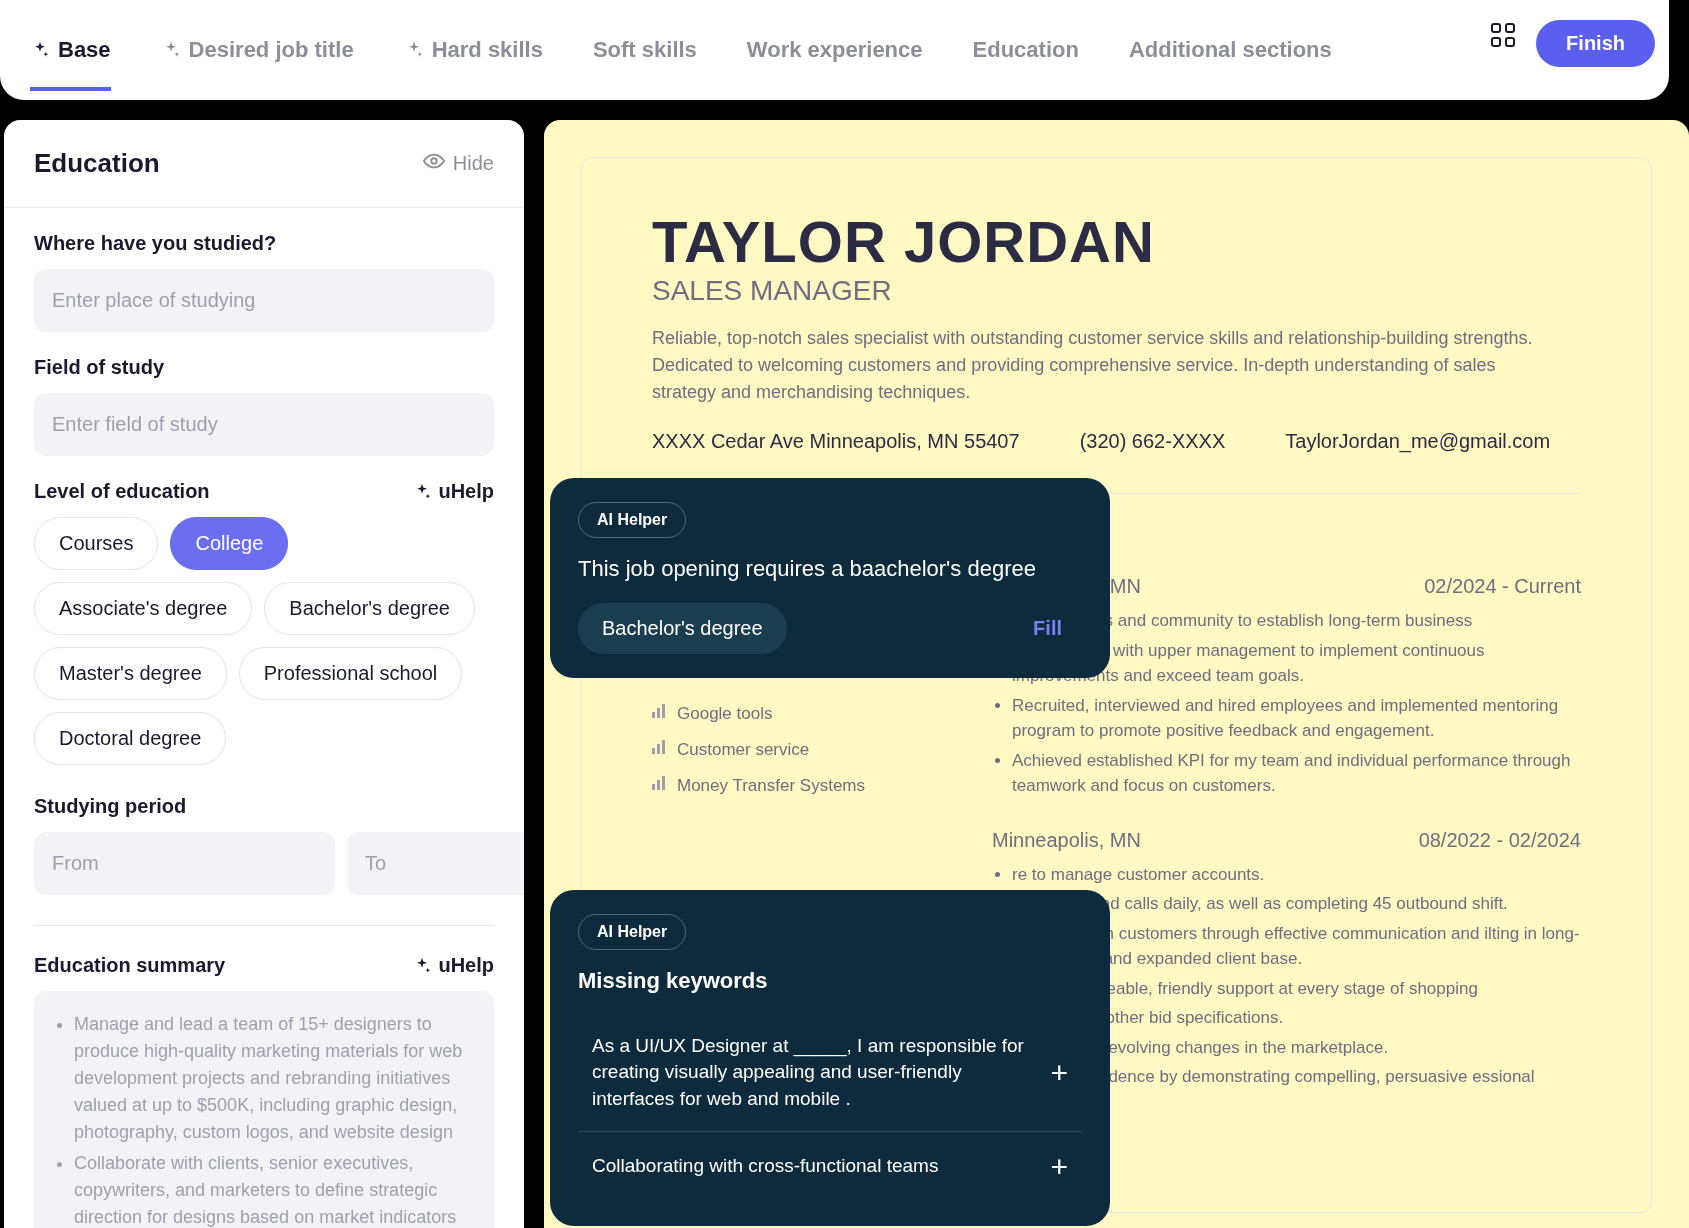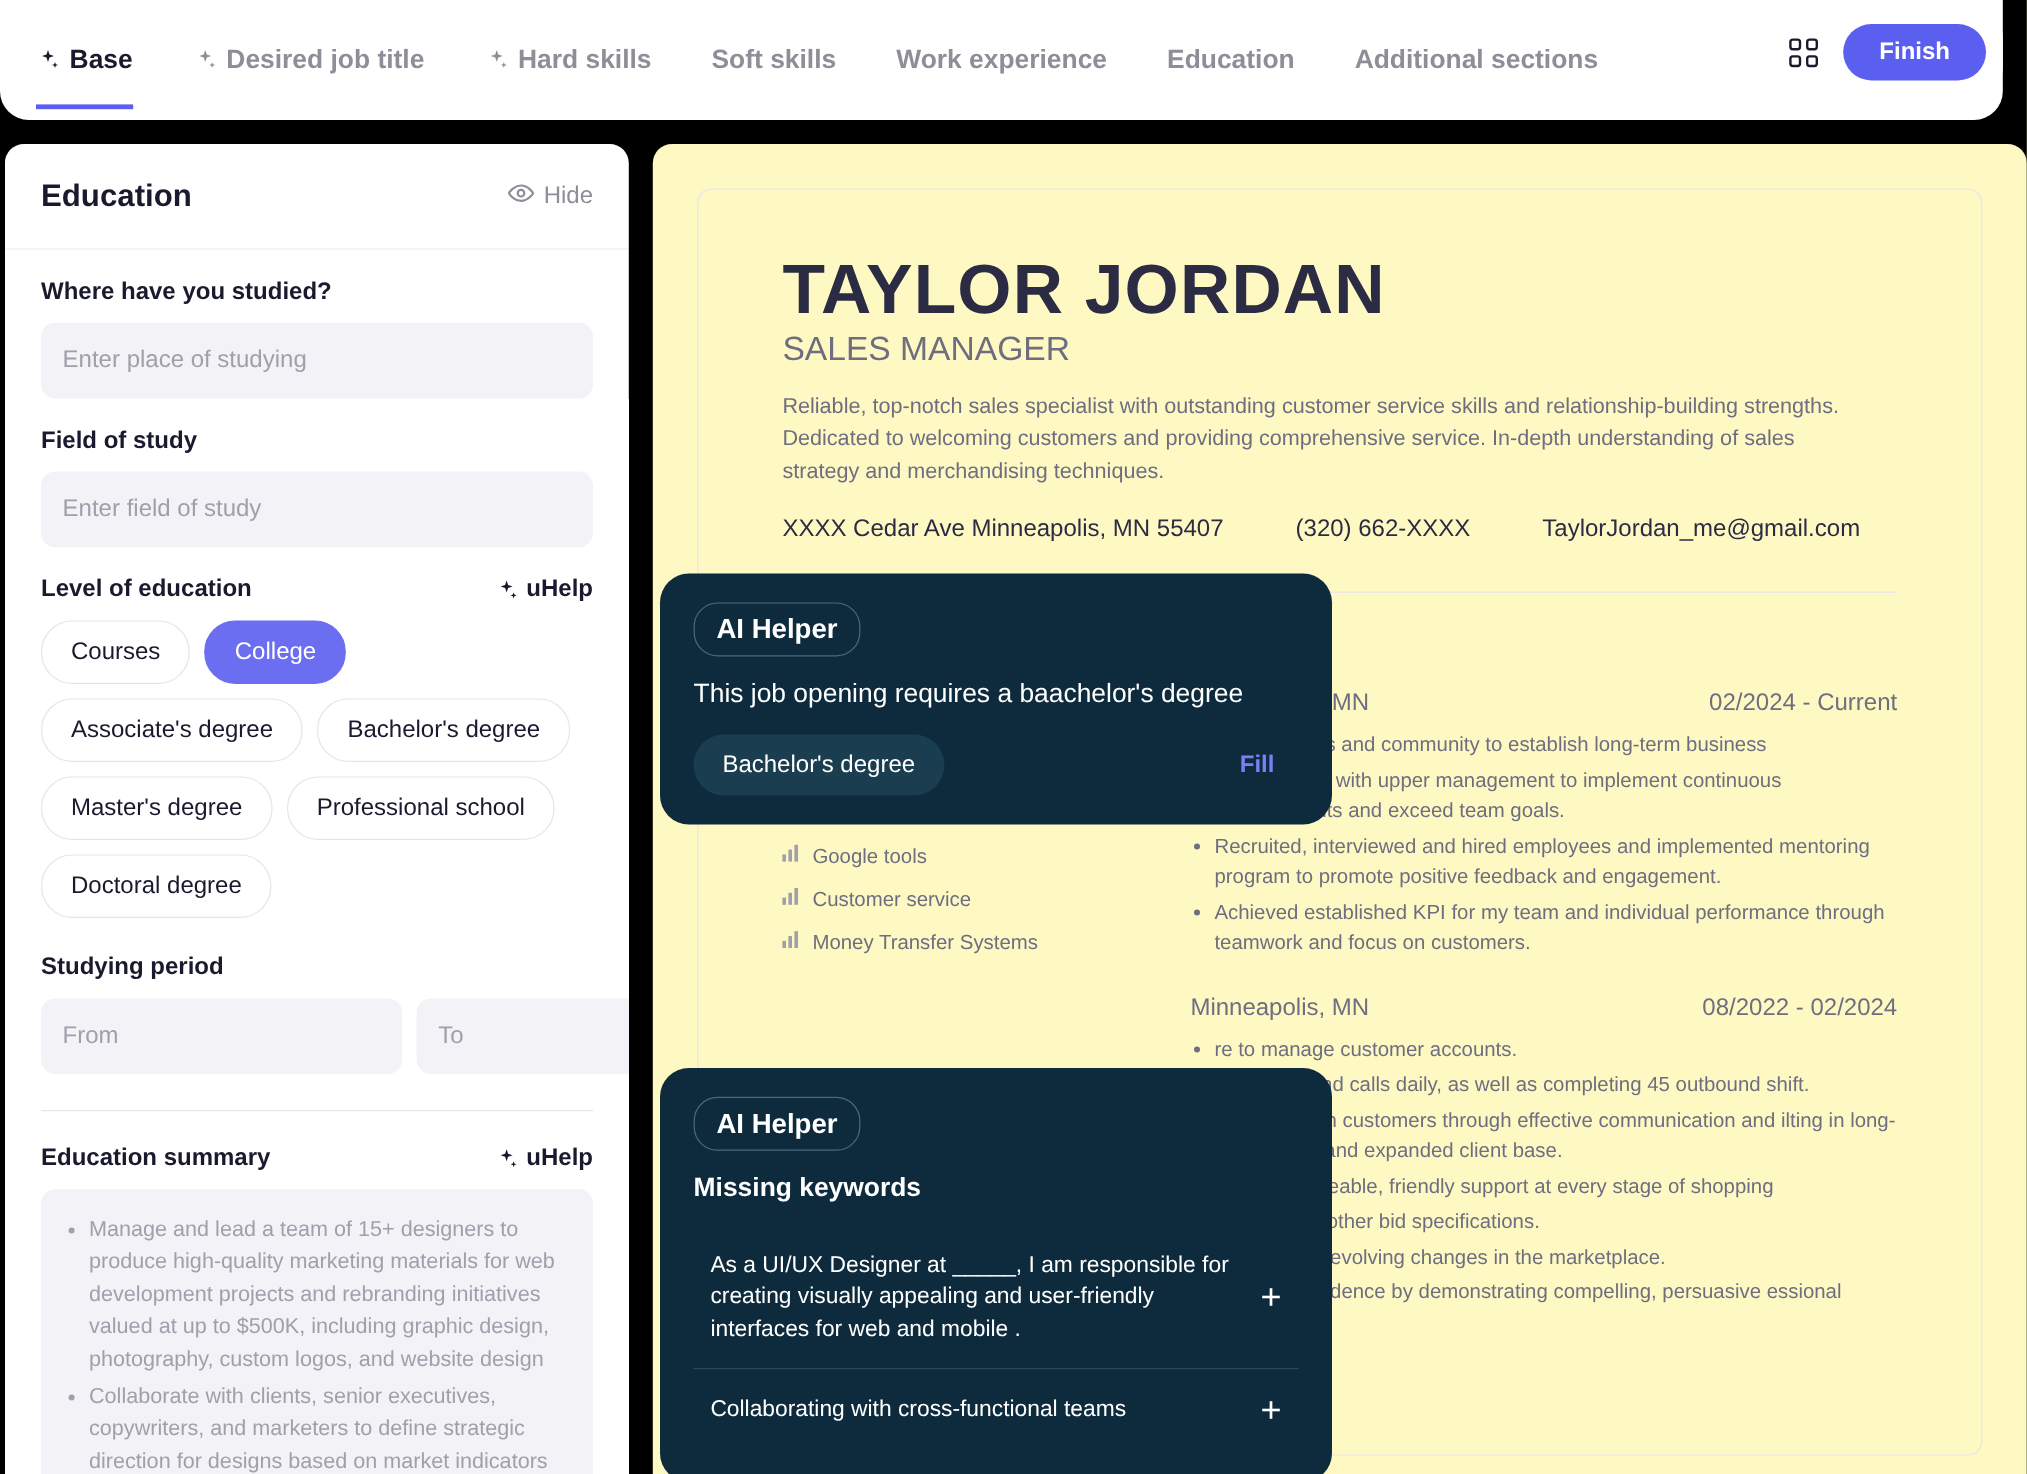--- a/index.html
+++ b/index.html
@@ -26,21 +26,21 @@
       padding: 24px 0;
     }
     .nav-tab.active { color: #1a1a2e; border-bottom: 4px solid #5b5fef; padding-top: 28px;}
     .nav-tab.plain { color: #8e8e98; }
     
     .right-controls {
       background: #fff;
       border-radius: 20px;
       padding: 10px 14px;
       display: flex;
-      align-items: center;
+      align-items: flex-start;
       gap: 18px;
       position: absolute;
       right: 20px;
       top: 10px;
     }
     .grid-btn {
       width: 30px; height: 30px;
       display: grid;
       grid-template-columns: 1fr 1fr;
       gap: 4px;
@@ -174,21 +174,21 @@
       color: #fff;
       width: 560px;
     }
     .ai-popup.pop1 { top: 478px; left: 550px; }
     .ai-popup.pop2 { top: 890px; left: 550px; }
     .ai-badge {
       display: inline-block;
       border: 1.5px solid #4a6a7a;
       border-radius: 20px;
       padding: 8px 18px;
-      font-size: 23px;
+      font-size: 16px;
       font-weight: 600;
       margin-bottom: 16px;
     }
     .ai-text { font-size: 22px; line-height: 1.4; margin-bottom: 18px; }
     .ai-action-row { display: flex; align-items: center; gap: 16px; }
     .ai-chip {
       background: #1a3d4f;
       padding: 14px 24px;
       border-radius: 26px;
       font-size: 20px;

